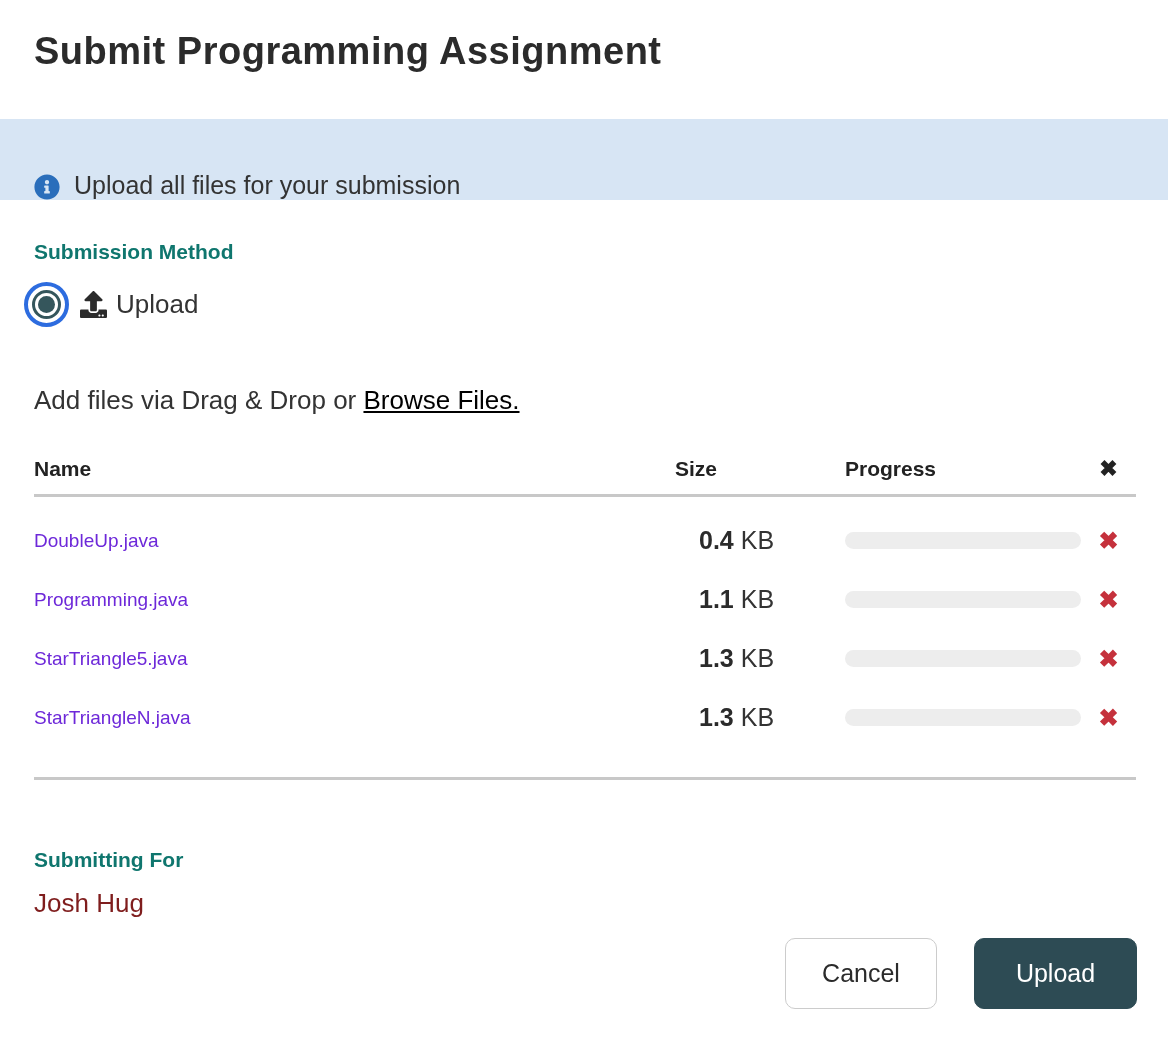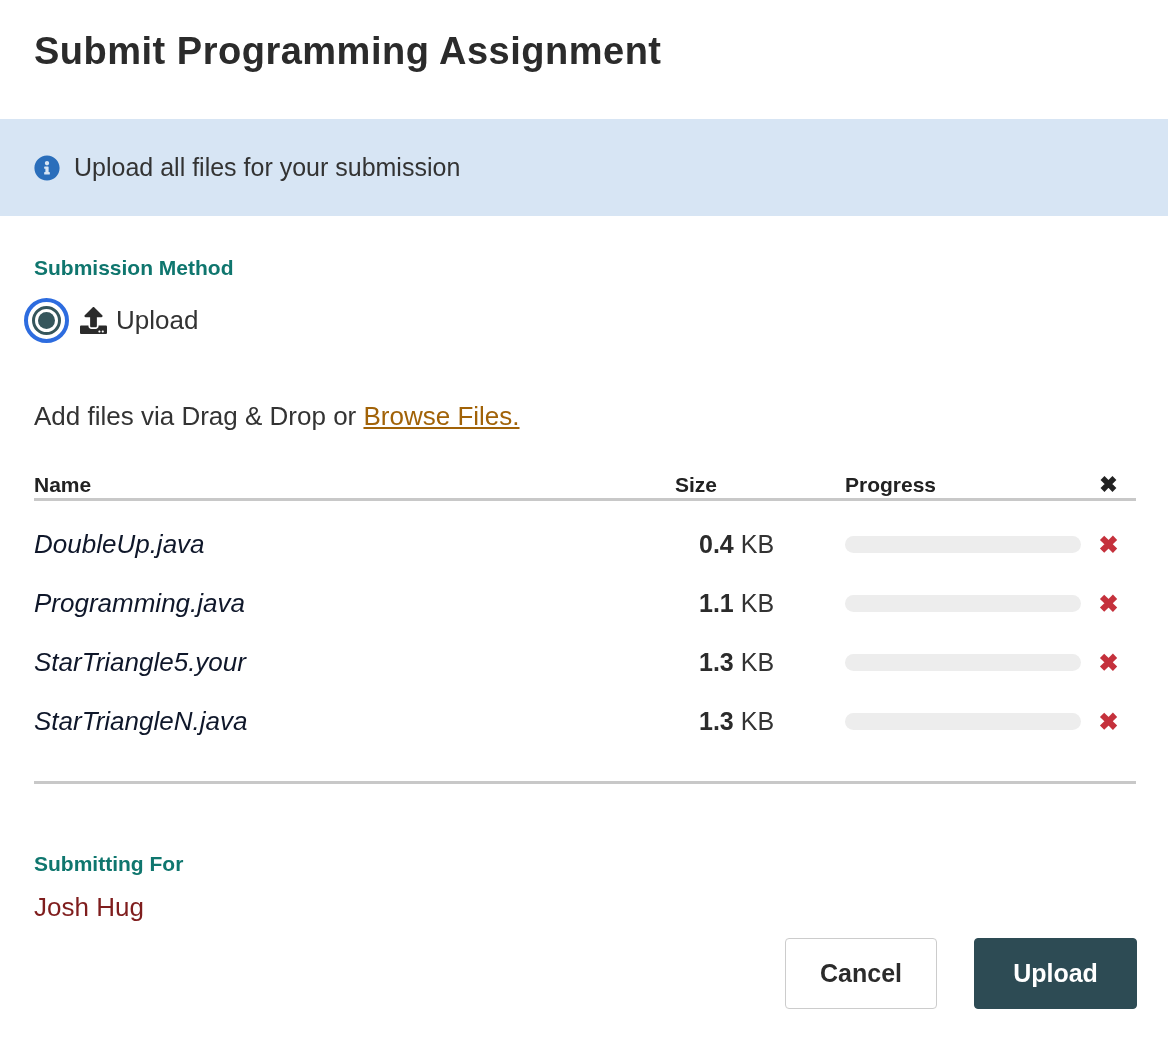--- a/index.html
+++ b/index.html
@@ -17,24 +17,24 @@
     font-size: 38px;
     font-weight: 800;
     letter-spacing: 0.5px;
     color: #2b2b2b;
   }
 
   
   .info-banner {
     margin-top: 46px;
     width: 100%;
-    height: 97px;
+    height: 81px;
     background: #d7e5f4;
     display: flex;
-    align-items: center;
+    align-items: flex-end;
     padding: 0 34px;
   }
   .info-icon { width: 26px; height: 26px; flex: 0 0 auto; display: block; }
   .info-banner-text { margin-left: 14px; font-size: 25px; color: #333333; }
 
   
   .section-label {
     font-size: 21px;
     font-weight: 700;
     color: #0f766e;
@@ -59,37 +59,38 @@
     border: 3px solid #35565c;
     border-radius: 50%;
     display: flex; align-items: center; justify-content: center;
   }
   .radio-dot { width: 17px; height: 17px; border-radius: 50%; background: #35565c; }
   .upload-option-icon { width: 27px; height: 27px; margin-left: 11px; display: block; }
   .upload-option-label { margin-left: 9px; font-size: 26px; color: #333333; }
 
   
   .add-files-line { margin: 58px 34px 0 34px; font-size: 26px; color: #333333; }
-  .browse-link { color: #a16207; text-decoration: underline; cursor: pointer; }
+  .browse-link { color: #000000; text-decoration: underline; cursor: pointer; }
 
   
   .file-table { margin: 40px 32px 0 34px; }
   .file-header-row {
     display: flex;
     align-items: baseline;
+    padding-bottom: 12px;
     border-bottom: 3px solid #c8c8c8;
   }
   .file-row { display: flex; align-items: center; height: 59px; }
   .file-table .rows { padding-top: 14px; }
   .col-name { flex: 1 1 auto; }
   .col-size { flex: 0 0 170px; }
   .col-progress { flex: 0 0 236px; }
   .col-x { flex: 0 0 55px; text-align: center; }
   .header-cell { font-size: 21px; font-weight: 700; color: #222222; }
-  .file-name { font-size: 26px; color: #0f172a; font-style: italic; }
+  .file-name { font-size: 19px; color: #6d28d9; }
   .file-size { font-size: 25px; color: #333333; }
   .file-size .num { font-weight: 700; color: #2b2b2b; margin-left: 24px; }
   .progress-track {
     width: 236px; height: 17px;
     background: #ededed;
     border-radius: 9px;
     overflow: hidden;
   }
   .progress-fill { height: 100%; background: #35565c; width: 0%; }
   .remove-x {
@@ -112,24 +113,24 @@
   
   .actions {
     position: absolute;
     right: 31px;
     top: 938px;
     display: flex;
     gap: 37px;
   }
   .btn {
     height: 71px;
-    border-radius: 4px;
+    border-radius: 10px;
     font-family: "Liberation Sans", sans-serif;
     font-size: 25px;
-    font-weight: 700;
+    font-weight: 400;
     cursor: pointer;
     display: flex; align-items: center; justify-content: center;
   }
   .btn-cancel {
     width: 152px;
     background: #ffffff;
     border: 1px solid #cccccc;
     color: #2b2b2b;
   }
   .btn-upload {
@@ -193,21 +194,21 @@
       <div class="col-size file-size"><span class="num">1.1</span><span> KB</span></div>
       <div class="col-progress">
         <div class="progress-track">
             <div class="progress-fill" style="width: 0%;"></div>
           </div>
       </div>
       <div class="col-x"><button class="remove-x">✖</button></div>
     </div>
 
     <div class="file-row">
-      <div class="col-name file-name">StarTriangle5.your</div>
+      <div class="col-name file-name">StarTriangle5.java</div>
       <div class="col-size file-size"><span class="num">1.3</span><span> KB</span></div>
       <div class="col-progress">
         <div class="progress-track">
             <div class="progress-fill" style="width: 0%;"></div>
           </div>
       </div>
       <div class="col-x"><button class="remove-x">✖</button></div>
     </div>
 
     <div class="file-row">

